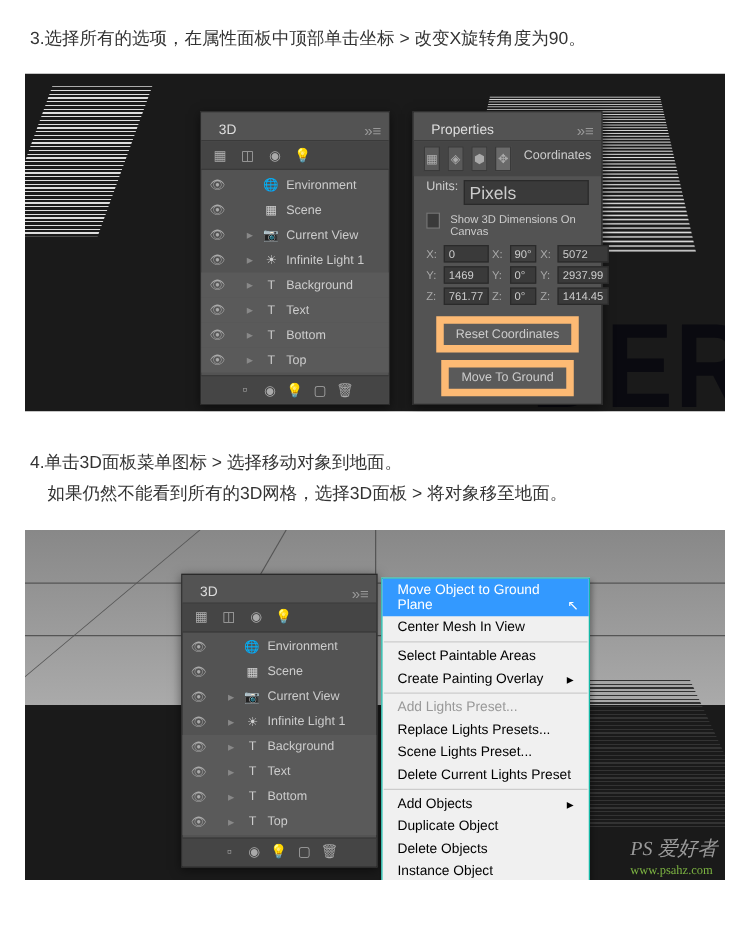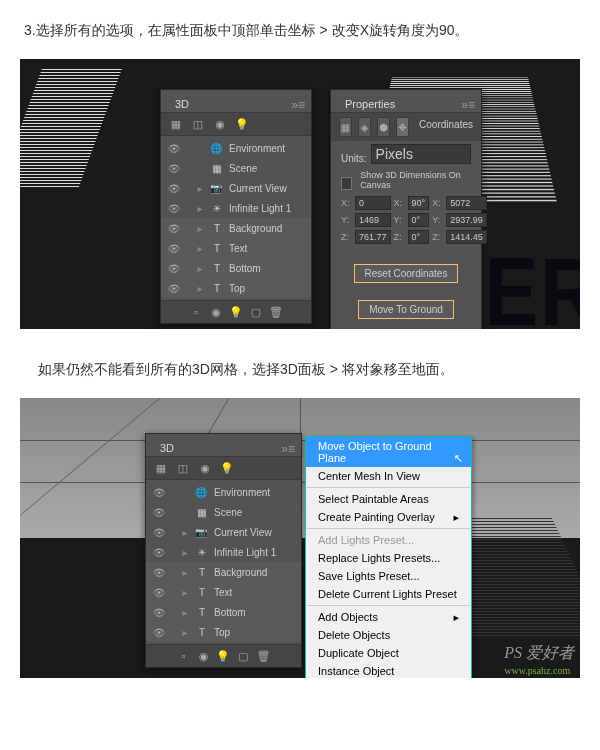--- a/index.html
+++ b/index.html
@@ -18,29 +18,29 @@
 .layer-row.sel{background:#5a5a5a}
 .eye{width:14px;text-align:center;color:#aaa;font-size:10px}
 .lock{width:12px}
 .disc{width:14px;text-align:center;color:#888}
 .type-icon{width:16px;height:14px;margin:0 2px;display:flex;align-items:center;justify-content:center;font-size:10px}
 .layer-name{flex:1;padding-left:2px}
 .panel-footer{display:flex;gap:6px;padding:4px 8px;background:#454545;border-top:1px solid #3a3a3a;justify-content:center}
 .prop-toolbar{display:flex;gap:6px;padding:4px 8px;background:#454545}
 .prop-btn{width:18px;height:18px;background:#5a5a5a;border:1px solid #3a3a3a;display:flex;align-items:center;justify-content:center;color:#aaa;font-size:10px}
 .prop-label{font-size:10px;color:#ccc;padding:2px 0}
-.prop-row{display:flex;align-items:flex-end;padding:3px 10px;gap:4px;font-size:10px;color:#ccc}
+.prop-row{display:flex;align-items:flex-start;padding:3px 10px;gap:4px;font-size:10px;color:#ccc}
 .prop-select{background:#3a3a3a;border:1px solid #2a2a2a;color:#ccc;font-size:14px;padding:1px 4px;flex:1;height:16px}
 .checkbox{width:11px;height:11px;border:1px solid #777;background:#3a3a3a;margin-right:4px}
 .coord-grid{display:grid;grid-template-columns:1fr 1fr 1fr;gap:3px;padding:3px 10px}
 .coord-cell{display:flex;align-items:center;font-size:9px;color:#ccc}
 .coord-label{width:14px;color:#aaa}
 .coord-val{background:#3a3a3a;border:1px solid #2a2a2a;padding:1px 3px;flex:1;text-align:left;overflow:hidden;white-space:nowrap}
 .coord-cell.hl .coord-val{background:#404040}
-.prop-button{background:#5a5a5a;border:1px solid #fdba74;color:#ccc;font-size:10px;padding:3px 10px;margin:17px auto;display:block}
+.prop-button{background:#5a5a5a;border:6px solid #fdba74;color:#ccc;font-size:10px;padding:3px 10px;margin:6px auto;display:block}
 .artifact{position:absolute;pointer-events:none}
 .dark-text{position:absolute;font-family:Arial Black,sans-serif;font-weight:900;color:#0a0a10;font-size:80px;letter-spacing:2px;transform:scaleY(1.2)}
 .context-menu{position:absolute;background:#f0f0f0;border:1px solid #14b8a6;box-shadow:2px 2px 4px rgba(0,0,0,0.3);font-family:Tahoma,sans-serif;font-size:11px;width:165px}
 .menu-item{padding:3px 12px;color:#000}
 .menu-item.highlighted{background:#3399ff;color:#fff}
 .menu-item.disabled{color:#999}
 .menu-sep{height:1px;background:#ccc;margin:2px 1px}
 .grid-bg{position:absolute;top:0;left:0;right:0;height:140px;background:linear-gradient(180deg,#888 0%,#aaa 100%)}
 .grid-line{position:absolute;background:#555}
 .watermark{position:absolute;bottom:2px;right:6px;font-family:Liberation Serif, serif;font-size:11px}
@@ -194,20 +194,21 @@
           <span class="coord-label">Z:</span>
           <span class="coord-val">1414.45</span>
         </div>
       </div>
     <button class="prop-button">Reset Coordinates</button>
     <button class="prop-button">Move To Ground</button>
   </div>
 </div>
 
 <div class="instruction">
+  <div>4.单击3D面板菜单图标 &gt; 选择移动对象到地面。</div>
   <div style="padding-left:14px">如果仍然不能看到所有的3D网格，选择3D面板 &gt; 将对象移至地面。</div>
 </div>
 
 <div class="screenshot shot2">
   <div class="grid-bg">
     <div class="grid-line" style="left:10%;top:0;width:1px;height:100%;transform:skewX(-50deg)"></div>
     <div class="grid-line" style="left:30%;top:0;width:1px;height:100%;transform:skewX(-30deg)"></div>
     <div class="grid-line" style="left:50%;top:0;width:1px;height:100%"></div>
     <div class="grid-line" style="left:0;top:30%;width:100%;height:1px"></div>
     <div class="grid-line" style="left:0;top:60%;width:100%;height:1px"></div>
@@ -295,26 +296,26 @@
 
   <div class="context-menu" style="left:285px;top:38px" id="ctxmenu">
       <div class="menu-item highlighted">Move Object to Ground Plane<span style="position: absolute; right: 8px;">↖</span></div>
       <div class="menu-item">Center Mesh In View</div>
       <div class="menu-sep"></div>
       <div class="menu-item">Select Paintable Areas</div>
       <div class="menu-item">Create Painting Overlay<span style="float: right;">▸</span></div>
       <div class="menu-sep"></div>
       <div class="menu-item disabled">Add Lights Preset...</div>
       <div class="menu-item">Replace Lights Presets...</div>
-      <div class="menu-item">Save Lights Preset...</div>
+      <div class="menu-item">Scene Lights Preset...</div>
       <div class="menu-item">Delete Current Lights Preset</div>
       <div class="menu-sep"></div>
       <div class="menu-item">Add Objects<span style="float: right;">▸</span></div>
+      <div class="menu-item">Duplicate Object</div>
       <div class="menu-item">Delete Objects</div>
-      <div class="menu-item">Duplicate Object</div>
       <div class="menu-item">Instance Object</div>
     </div>
 
   <div class="watermark">
     <span class="wm1">PS 爱好者</span><br>
     <span class="wm2">www.psahz.com</span>
   </div>
 </div>
 
 </body></html>

